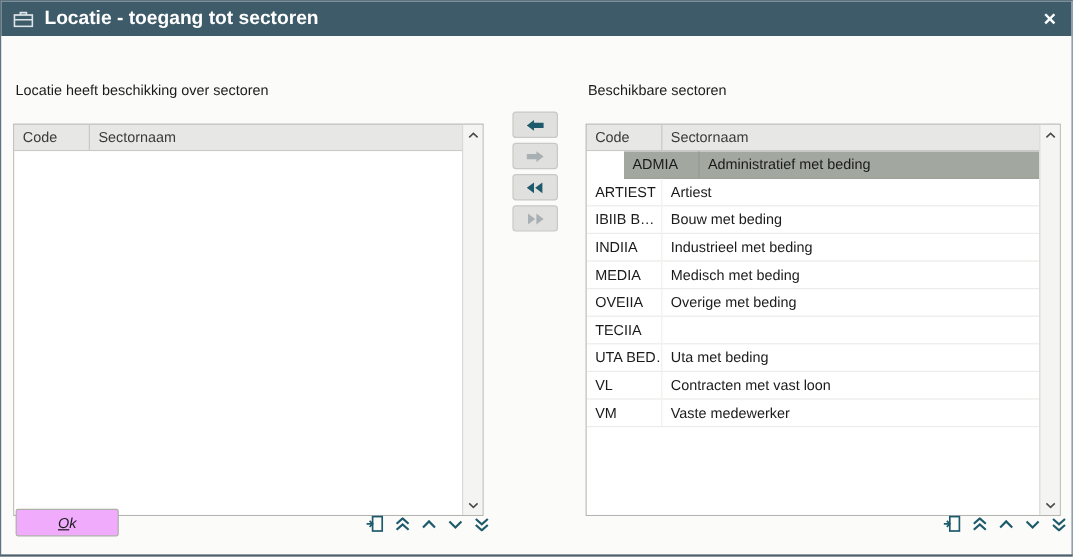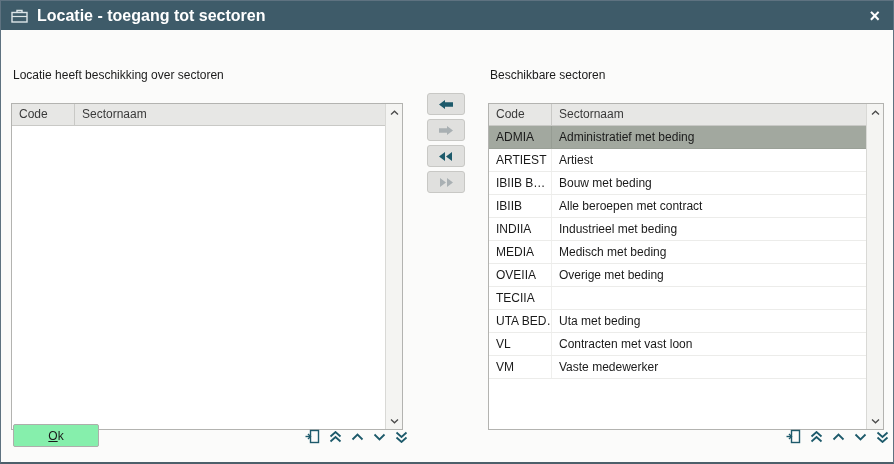--- a/index.html
+++ b/index.html
@@ -56,21 +56,21 @@
   }
   .hcell { line-height:21px; padding:0 7px; white-space:nowrap; overflow:hidden; }
   .hcell.code { width:63px; border-right:1px solid #c9c9c6; flex:0 0 63px; }
   .hcell.name { flex:1; }
 
   .tbody { flex:1; overflow:hidden; background:#fff; }
   .trow { display:flex; height:23px; border-bottom:1px solid #ececea; cursor:default; }
   .trow .cell { line-height:22px; padding:0 7px; white-space:nowrap; overflow:hidden; }
   .trow .col-code { width:63px; flex:0 0 63px; border-right:1px solid #efefed; }
   .trow .col-name { flex:1; }
-  .trow.selected { background:var(--selected-row,#a2a89f); border-bottom-color:#9aa097; }
+  .trow.selected { background:var(--selected-row,#a2a89f); border-bottom-color:#9aa097;margin-left:31px; }
   .trow.selected .col-code { border-right-color:#969c93; }
 
   
   .vscroll {
     flex:0 0 17px; width:17px; border-left:1px solid #d9d9d6;
     background:#f4f4f2; display:flex; flex-direction:column;
   }
   .sarr { height:17px; display:flex; align-items:center; justify-content:center; cursor:pointer; }
   .strack { flex:1; }
 
@@ -79,23 +79,24 @@
   .tbtn {
     width:38px; height:22px; border:1px solid #c8c8c5; border-radius:3px;
     background:#e0e0de; display:flex; align-items:center; justify-content:center;
     color:var(--icon-teal,#1d5a6b); cursor:pointer; padding:0;
   }
   .tbtn.disabled { color:var(--icon-disabled,#a9b0b3); cursor:default; }
 
   
   .okbtn {
     position:absolute; left:12px; top:423px; width:86px; height:23px;
-    background:#86efac; border:1px solid #aeaeab; border-radius:2px;
+    background:#f0abfc; border:1px solid #aeaeab; border-radius:2px;
     font-family:"Liberation Sans", sans-serif; font-size:12px; color:#1a1a1a;
     cursor:pointer;
+    font-style:italic;
   }
   .oklabel { display:inline-block; }
   .oklabel::first-letter { text-decoration:underline; }
 
   .navcluster { position:absolute; top:424px; height:23px; display:flex; align-items:center; gap:3px; }
   .navcluster.navleft  { left:301px; }
   .navcluster.navright { left:782px; }
   .nbtn {
     width:19px; height:22px; border:none; background:transparent; padding:0;
     display:flex; align-items:center; justify-content:center;
@@ -185,24 +186,20 @@
           </div>
           <div class="trow">
             <div class="cell col-code">ARTIEST</div>
             <div class="cell col-name">Artiest</div>
           </div>
           <div class="trow">
             <div class="cell col-code">IBIIB B…</div>
             <div class="cell col-name">Bouw met beding</div>
           </div>
           <div class="trow">
-            <div class="cell col-code">IBIIB</div>
-            <div class="cell col-name">Alle beroepen met contract</div>
-          </div>
-          <div class="trow">
             <div class="cell col-code">INDIIA</div>
             <div class="cell col-name">Industrieel met beding</div>
           </div>
           <div class="trow">
             <div class="cell col-code">MEDIA</div>
             <div class="cell col-name">Medisch met beding</div>
           </div>
           <div class="trow">
             <div class="cell col-code">OVEIIA</div>
             <div class="cell col-name">Overige met beding</div>

